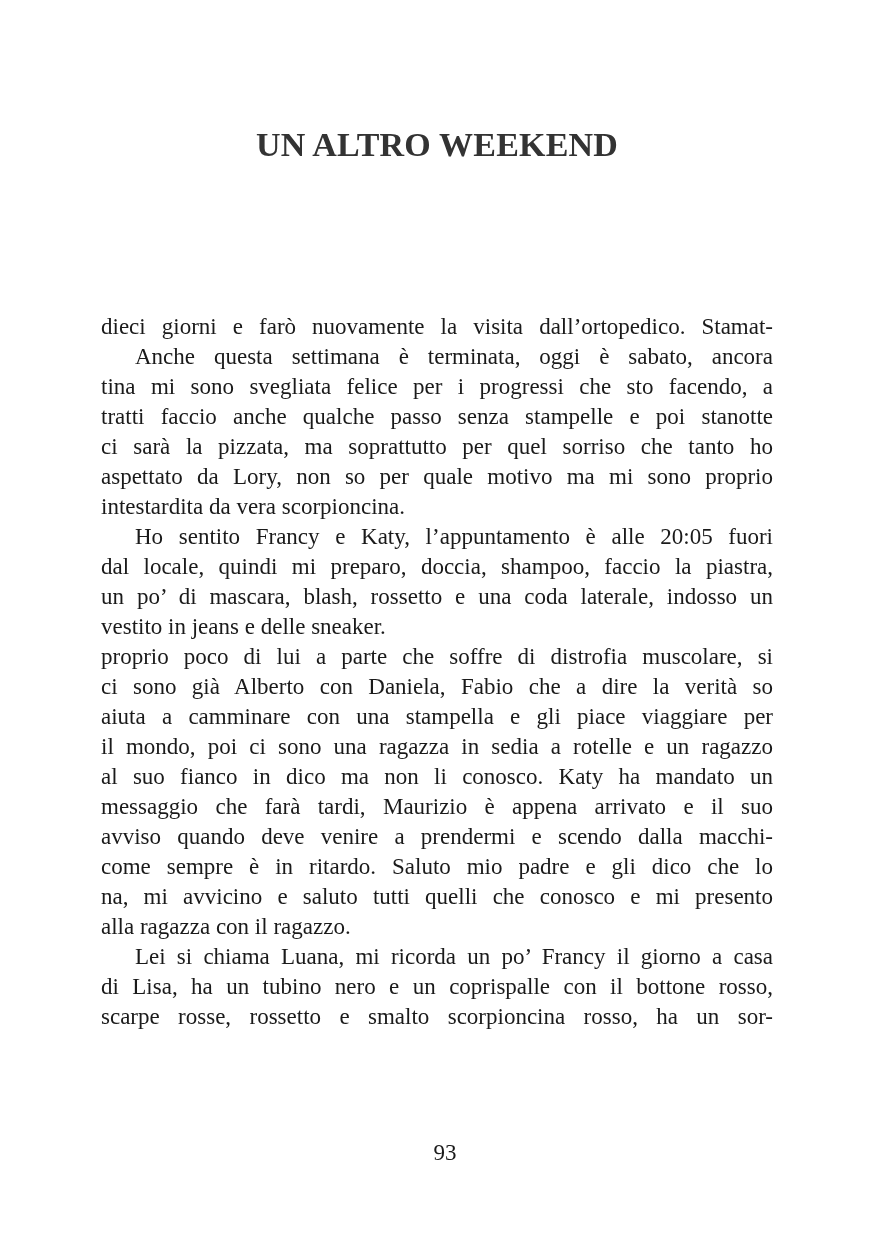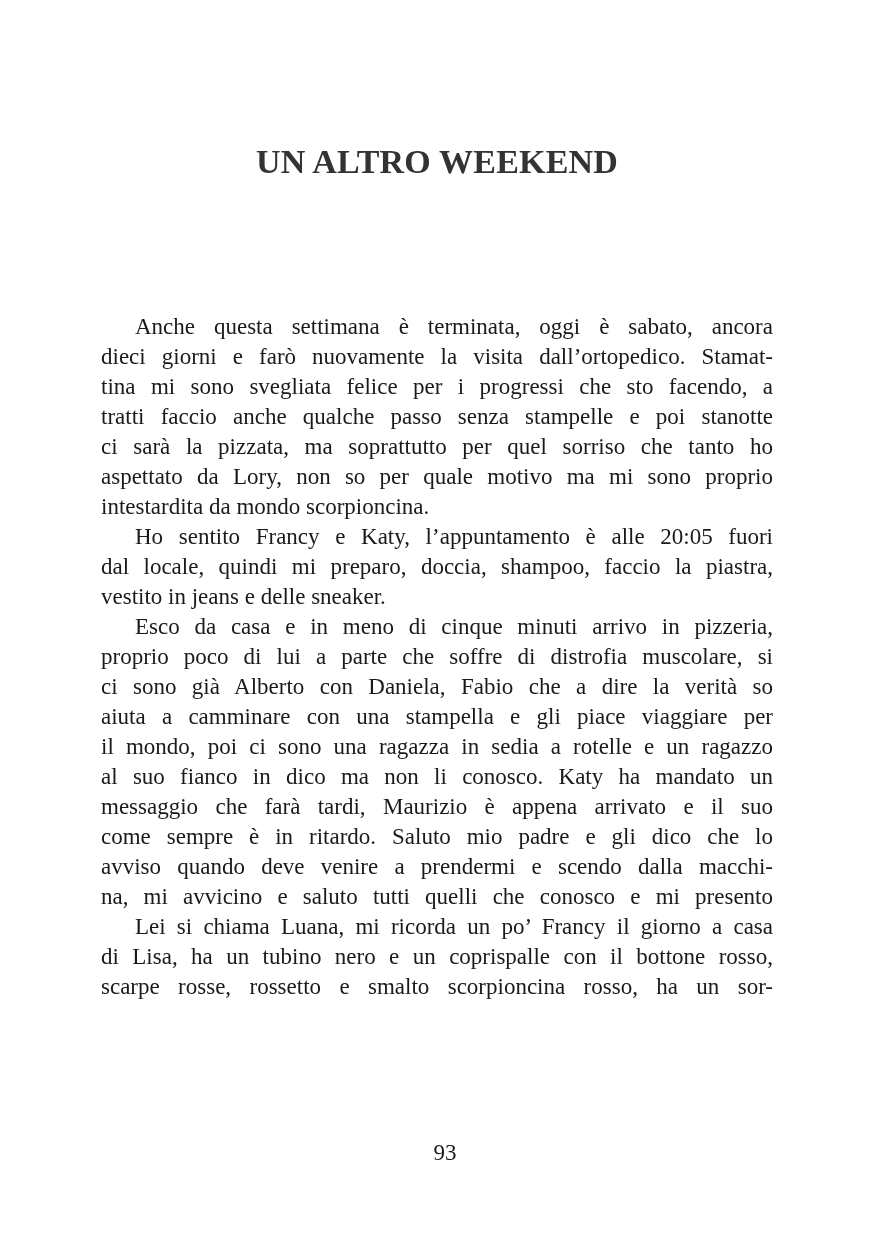--- a/index.html
+++ b/index.html
@@ -18,21 +18,21 @@
     .page {
       position: absolute;
       left: 0; top: 0;
       width: 874px;
       height: 1240px;
     }
     .chapter-title {
       position: absolute;
       left: 0;
       width: 874px;
-      top: 140px;
+      top: 123px;
       margin: 0;
       text-align: center;
       font-family: "Liberation Serif", "DejaVu Serif", serif;
       font-weight: bold;
       font-size: 34px;
       letter-spacing: 0.2px;
       color: #333333;
       line-height: 44px;
     }
     .body-text {
@@ -70,46 +70,47 @@
   </style>
 </head>
 <body>
 
 <div class="page">
   <h1 class="chapter-title">UN ALTRO WEEKEND</h1>
 
   <div class="body-text">
 
     <div>
+      <span class="line">dieci giorni e farò nuovamente la visita dall’ortopedico. Stamat-</span>
       <span class="line indent">Anche questa settimana è terminata, oggi è sabato, ancora</span>
-      <span class="line">dieci giorni e farò nuovamente la visita dall’ortopedico. Stamat-</span>
       <span class="line">tina mi sono svegliata felice per i progressi che sto facendo, a</span>
       <span class="line">tratti faccio anche qualche passo senza stampelle e poi stanotte</span>
       <span class="line">ci sarà la pizzata, ma soprattutto per quel sorriso che tanto ho</span>
       <span class="line">aspettato da Lory, non so per quale motivo ma mi sono proprio</span>
-      <span class="line last">intestardita da mondo scorpioncina.</span>
+      <span class="line last">intestardita da vera scorpioncina.</span>
     </div>
 
     <div>
       <span class="line indent">Ho sentito Francy e Katy, l’appuntamento è alle 20:05 fuori</span>
       <span class="line">dal locale, quindi mi preparo, doccia, shampoo, faccio la piastra,</span>
+      <span class="line">un po’ di mascara, blash, rossetto e una coda laterale, indosso un</span>
       <span class="line last">vestito in jeans e delle sneaker.</span>
     </div>
 
     <div>
-      <span class="line indent">Esco da casa e in meno di cinque minuti arrivo in pizzeria,</span>
       <span class="line">proprio poco di lui a parte che soffre di distrofia muscolare, si</span>
       <span class="line">ci sono già Alberto con Daniela, Fabio che a dire la verità so</span>
       <span class="line">aiuta a camminare con una stampella e gli piace viaggiare per</span>
       <span class="line">il mondo, poi ci sono una ragazza in sedia a rotelle e un ragazzo</span>
       <span class="line">al suo fianco in dico ma non li conosco. Katy ha mandato un</span>
       <span class="line">messaggio che farà tardi, Maurizio è appena arrivato e il suo</span>
+      <span class="line">avviso quando deve venire a prendermi e scendo dalla macchi-</span>
       <span class="line">come sempre è in ritardo. Saluto mio padre e gli dico che lo</span>
-      <span class="line">avviso quando deve venire a prendermi e scendo dalla macchi-</span>
       <span class="line">na, mi avvicino e saluto tutti quelli che conosco e mi presento</span>
+      <span class="line last">alla ragazza con il ragazzo.</span>
     </div>
 
     <div>
       <span class="line indent">Lei si chiama Luana, mi ricorda un po’ Francy il giorno a casa</span>
       <span class="line">di Lisa, ha un tubino nero e un coprispalle con il bottone rosso,</span>
       <span class="line">scarpe rosse, rossetto e smalto scorpioncina rosso, ha un sor-</span>
     </div>
   </div>
 
   <div class="page-number">93</div>

